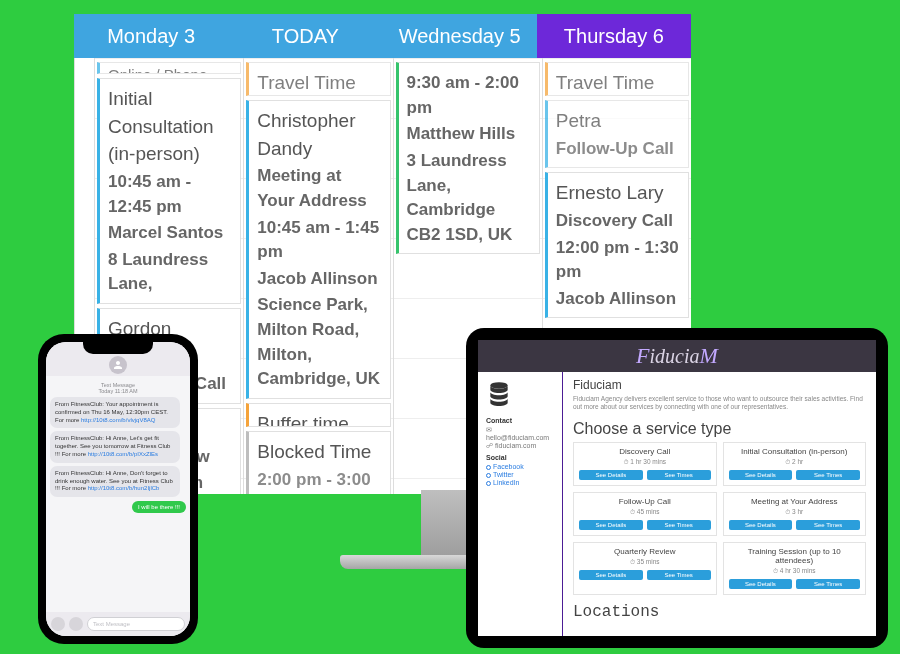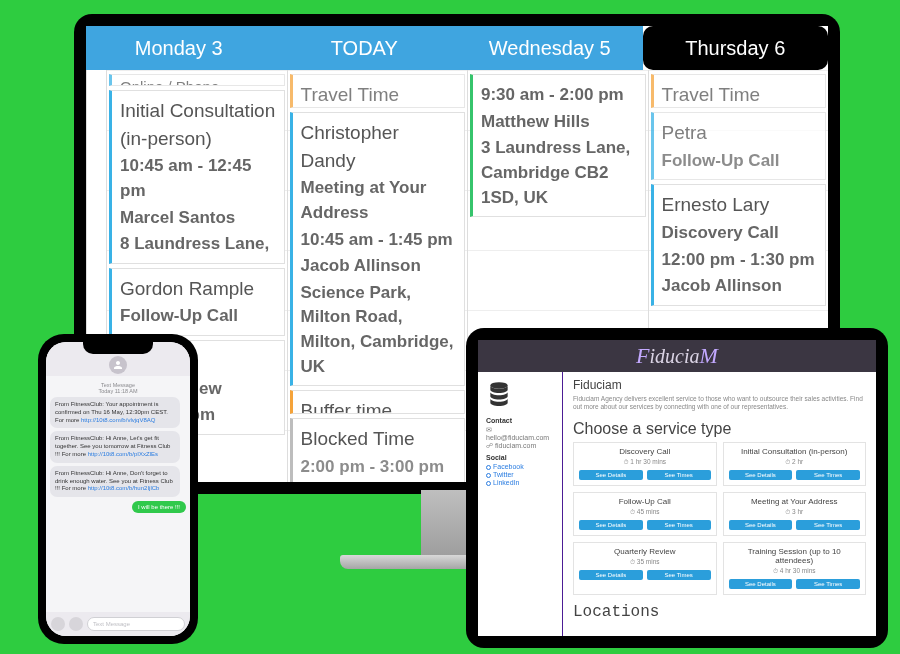--- a/index.html
+++ b/index.html
@@ -10,25 +10,25 @@
     position: relative;
     font-family: -apple-system, "Segoe UI", Helvetica, Arial, sans-serif;
     overflow: hidden;
   }
 
   
   .monitor {
     position: absolute;
     left: 74px;
     top: 14px;
-    width: 766px;
+    width: 617px;
     height: 480px;
     background: #000;
     border-radius: 18px;
-    padding: 12px;
+    padding: 0;
   }
   .monitor-screen {
     width: 100%;
     height: 100%;
     background: #fff;
     overflow: hidden;
     position: relative;
   }
   .monitor-stand {
     position: absolute;
@@ -56,21 +56,21 @@
   }
   .cal-header > div {
     flex: 1;
     display: flex;
     align-items: center;
     justify-content: center;
   }
   .cal-header > div:nth-child(1),
   .cal-header > div:nth-child(2),
   .cal-header > div:nth-child(3) { background: #3fa5e0; }
-  .cal-header > div:nth-child(4) { background: #000000; border-radius: 10px; }
+  .cal-header > div:nth-child(4) { background: #6d28d9; }
 
   .cal-body {
     display: flex;
     height: calc(100% - 44px);
     position: relative;
   }
   .cal-col {
     flex: 1;
     border-left: 1px solid #ddd;
     position: relative;

